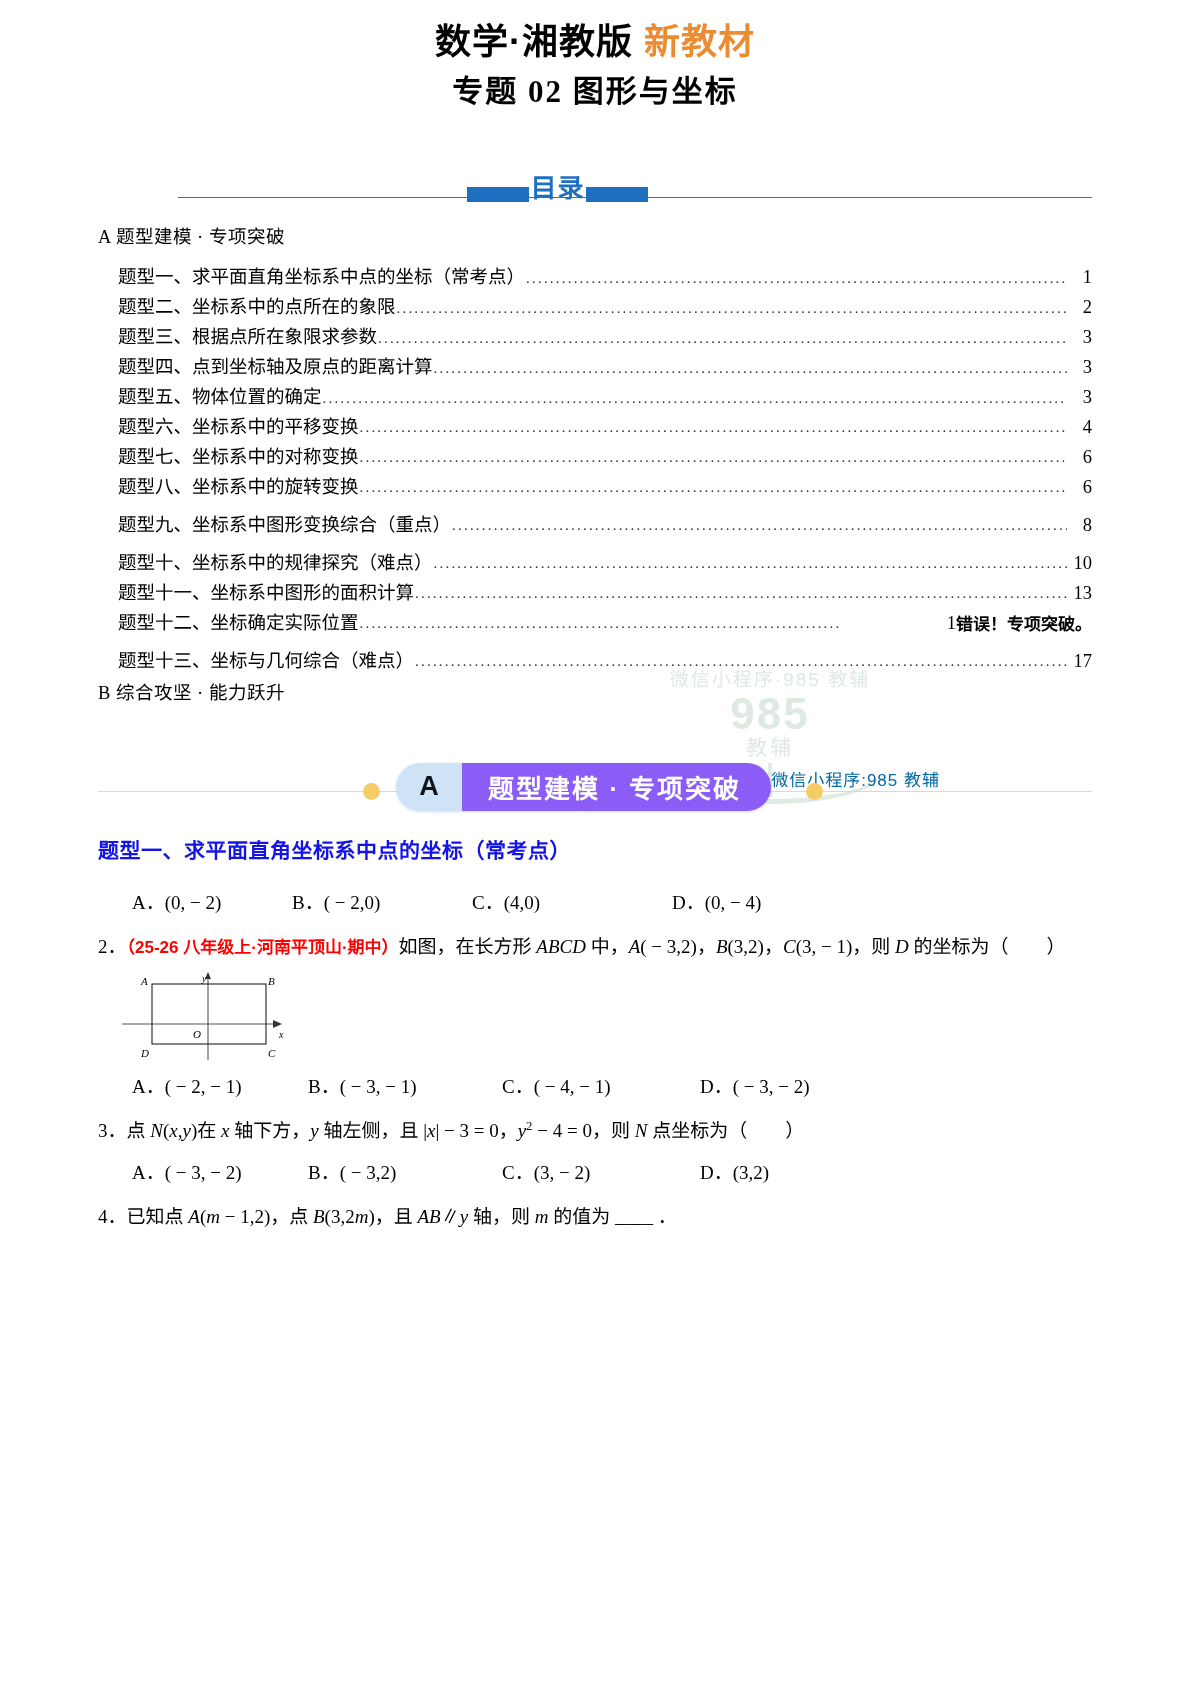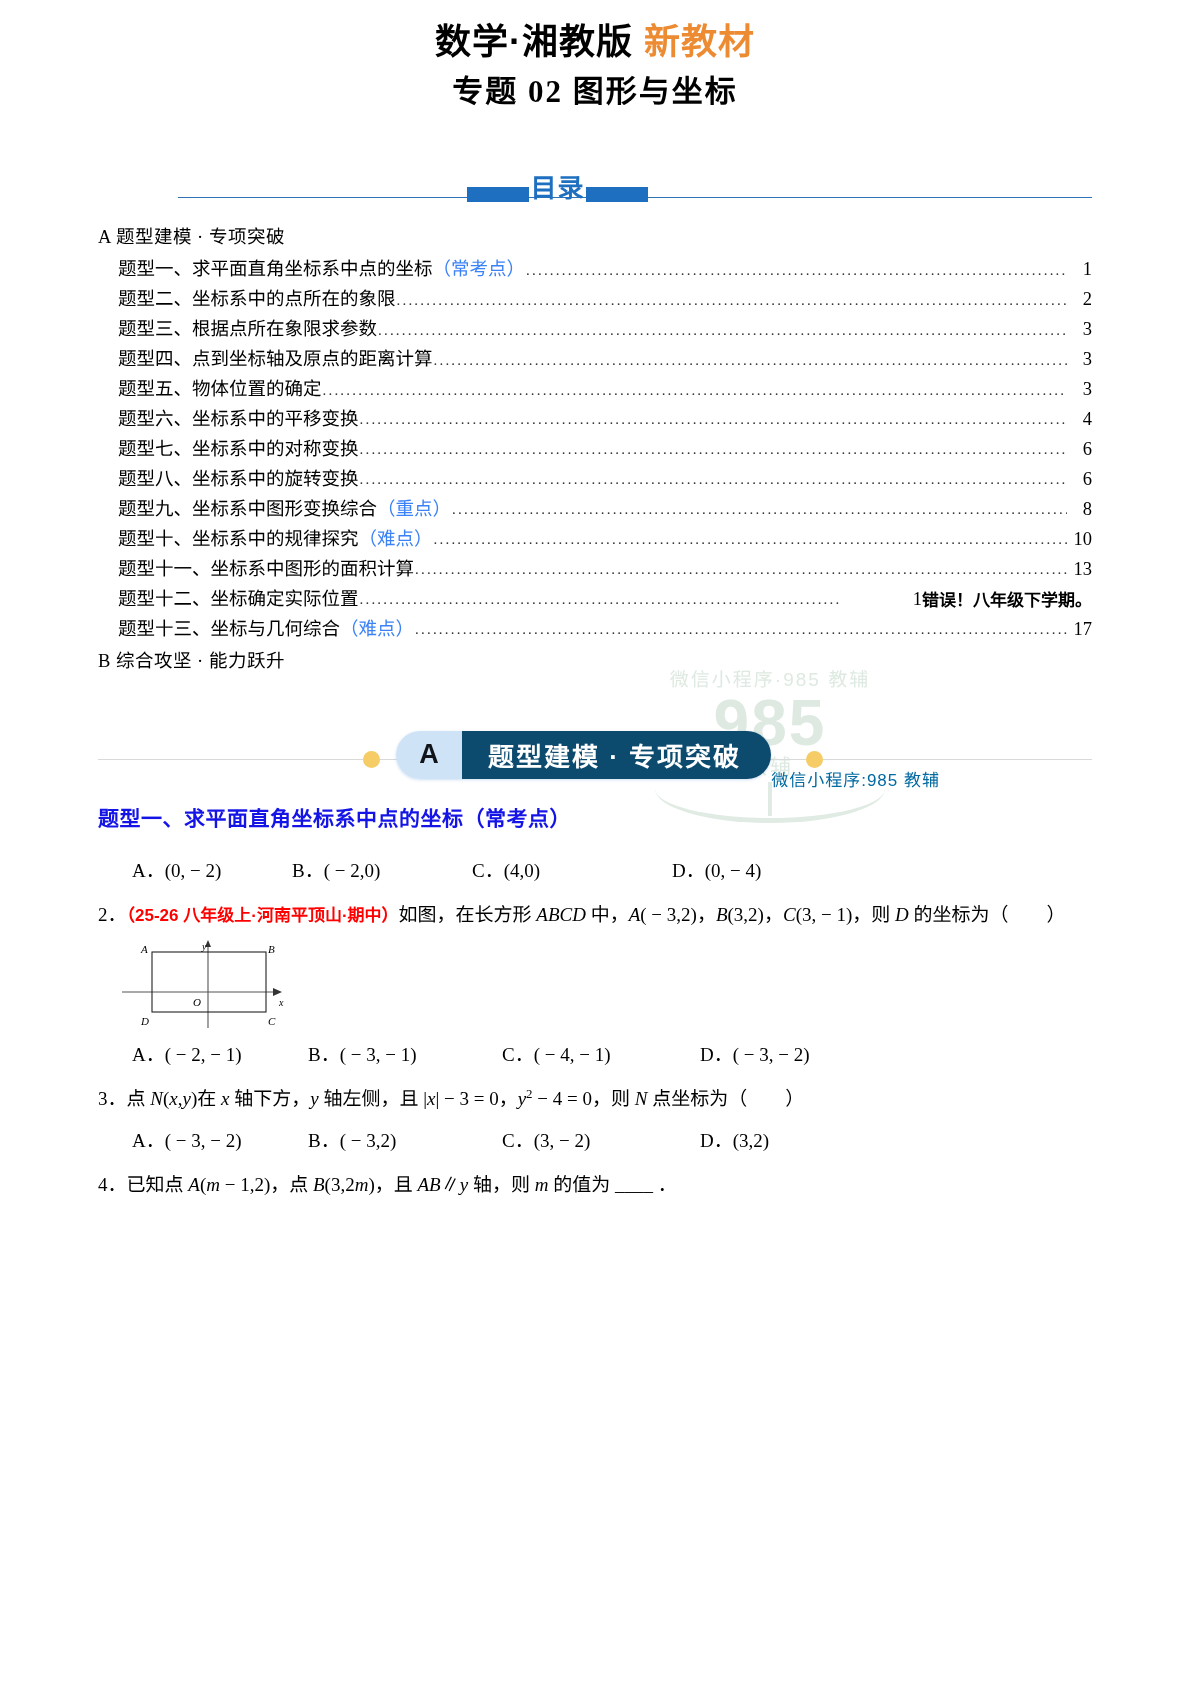--- a/index.html
+++ b/index.html
@@ -37,21 +37,21 @@
   }
   .wm-top {
     font-family: "Liberation Sans", sans-serif;
     font-size: 19px;
     letter-spacing: 2px;
     color: #d3e3d7;
     margin-bottom: 2px;
   }
   .wm-big {
     font-family: "Liberation Sans", sans-serif;
-    font-size: 64px;
+    font-size: 44px;
     font-weight: bold;
     color: #d2e2d7;
     line-height: 0.95;
     letter-spacing: 2px;
   }
   .wm-sub {
     font-family: "Liberation Sans", sans-serif;
     font-size: 21px;
     color: #d3e3d7;
     letter-spacing: 3px;
@@ -180,21 +180,21 @@
     line-height: 1.62;
   }
   .toc-row {
     display: flex;
     align-items: flex-end;
     line-height: 1.62;
     margin-left: 20px;
     white-space: nowrap;
   }
   .toc-label { flex: 0 0 auto; }
-  .toc-tag-red { color: #3b82f6; }
+  .toc-tag-red { color: #000000; margin-top: 8px; }
   .toc-dots {
     flex: 1 1 auto;
     overflow: hidden;
     white-space: nowrap;
     color: #333;
     font-size: 15px;
     letter-spacing: 2.2px;
     margin: 0 3px 3px 1px;
   }
   .toc-page {
@@ -248,21 +248,21 @@
     width: 66px;
     display: flex;
     align-items: center;
     justify-content: center;
     font-family: "Liberation Sans", sans-serif;
     font-weight: bold;
     font-size: 27px;
     color: #11151a;
   }
   .banner-title {
-    background: #0c4a6e;
+    background: #8b5cf6;
     color: #ffffff;
     padding: 0 30px 0 26px;
     display: flex;
     align-items: center;
     font-family: "Liberation Sans", sans-serif;
     font-weight: bold;
     font-size: 26px;
     letter-spacing: 2px;
     white-space: nowrap;
   }
@@ -408,21 +408,21 @@
       <span class="toc-label">题型十一、坐标系中图形的面积计算</span>
         <span class="toc-tag-red"></span>
       <span class="toc-dots">...............................................................................................................................................</span>
       <span class="toc-page">13</span>
     </div>
     <div class="toc-row">
       <span class="toc-label">题型十二、坐标确定实际位置</span>
         <span class="toc-tag-red"></span>
       <span class="toc-dots">.................................................................................</span>
       <span class="toc-page">1</span>
-        <span class="toc-err">错误！八年级下学期。</span>
+        <span class="toc-err">错误！专项突破。</span>
     </div>
     <div class="toc-row">
       <span class="toc-label">题型十三、坐标与几何综合</span>
         <span class="toc-tag-red">（难点）</span>
       <span class="toc-dots">...............................................................................................................................................</span>
       <span class="toc-page">17</span>
     </div>
 
     <div class="toc-group" style="margin-top:2px">B 综合攻坚 · 能力跃升</div>
   </div>

